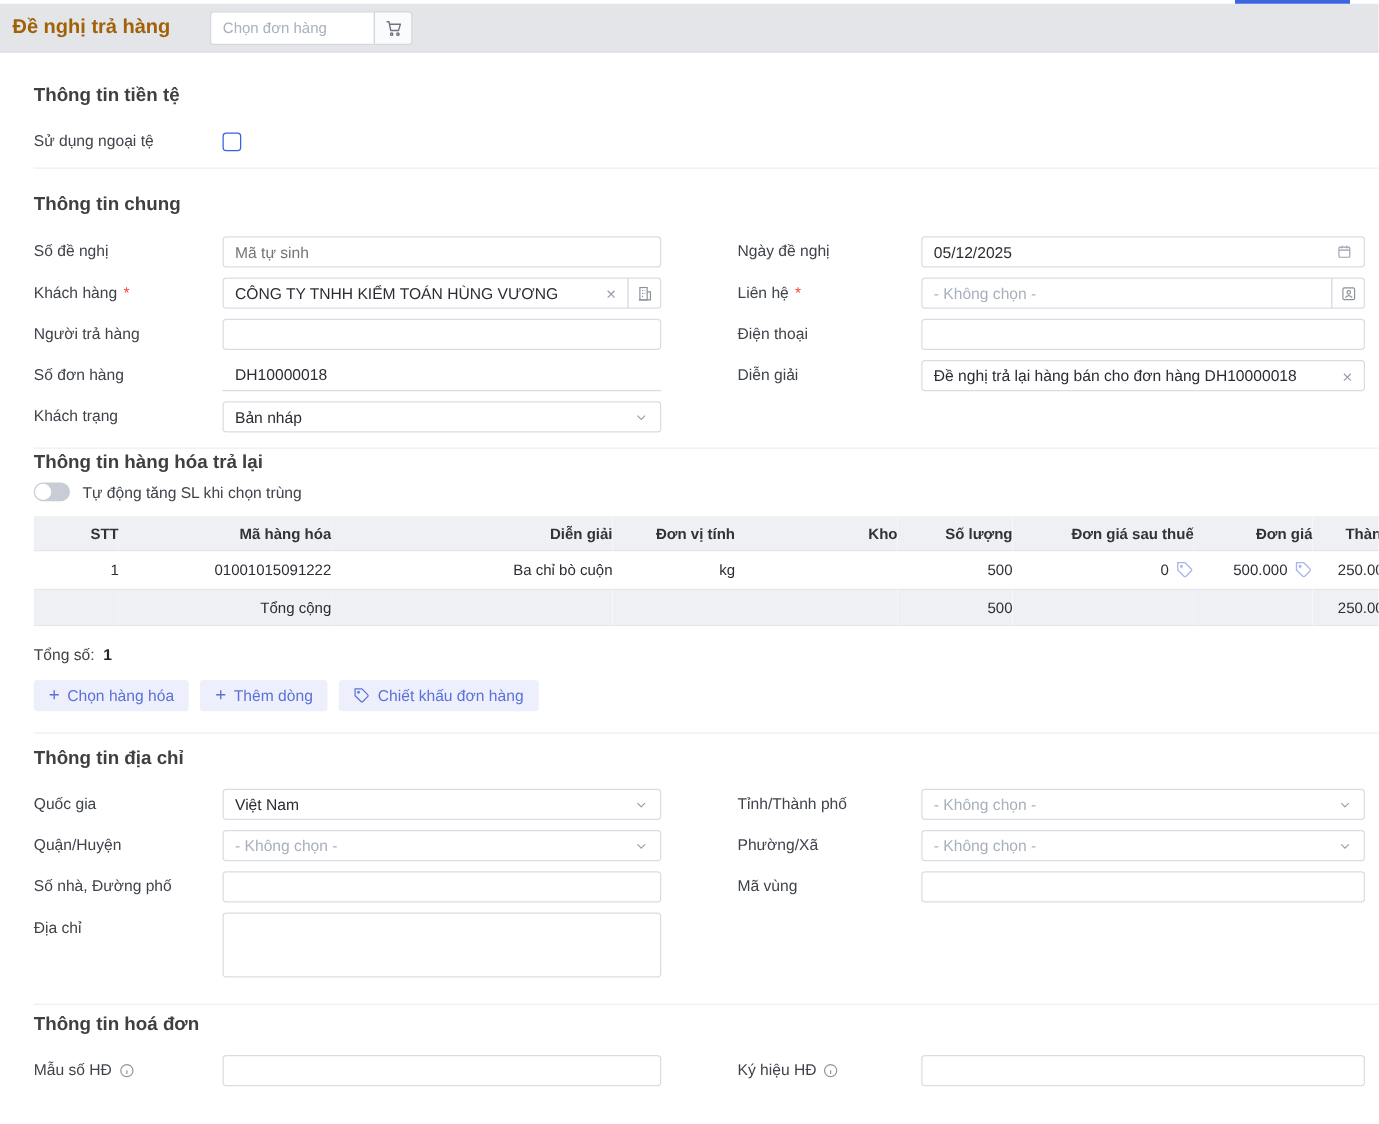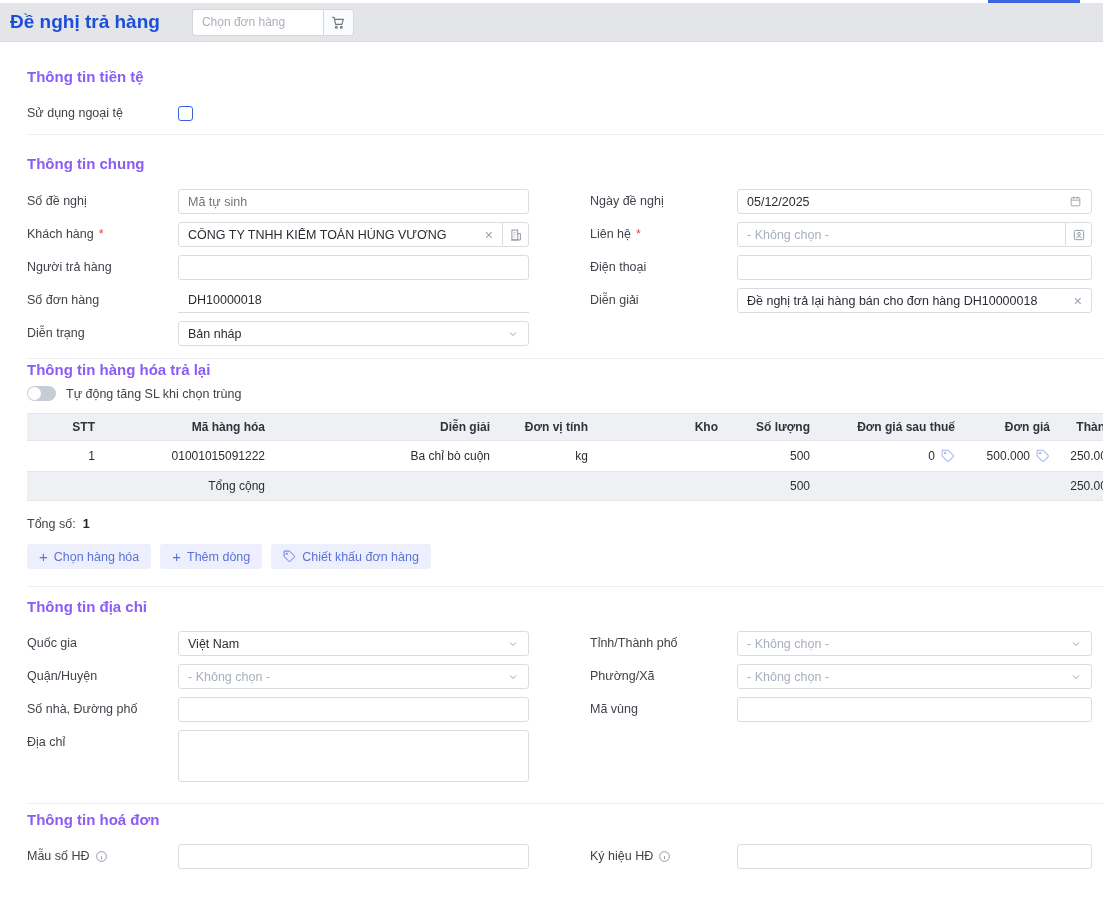--- a/index.html
+++ b/index.html
@@ -3,29 +3,29 @@
 <meta charset="utf-8">
 <style>
   * { margin:0; padding:0; box-sizing:border-box; }
   html,body { width:1103px; height:899px; overflow:hidden; background:#fff;
     font-family:"Liberation Sans", sans-serif; color:#2a2d33; }
   body { position:relative; }
 
   
   .top-blue-bar { position:absolute; left:988px; top:0; width:92px; height:3px; background:#3d66de; }
   .topbar { margin-top:3px; height:39px; background:#e3e5e9; display:flex; align-items:center; padding-left:10px; border-bottom:1px solid #d9dce1; }
-  .topbar-title { font-size:19px; font-weight:700; color:#1d4ed8; }
+  .topbar-title { font-size:16px; font-weight:700; color:#a16207; }
   .order-picker { margin-left:32px; display:flex; }
   .order-picker input { width:131px; height:27px; border:1px solid #d3d7de; border-right:none; border-radius:3px 0 0 3px; padding:0 9px; font-size:12px; color:#2a2d33; background:#fff; outline:none; font-family:inherit; }
   .order-picker input::placeholder { color:#a9b1bd; }
   .cart-btn { width:31px; height:27px; border:1px solid #d3d7de; border-radius:0 3px 3px 0; background:#fafbfc; display:flex; align-items:center; justify-content:center; color:#6d7480; cursor:pointer; }
 
   .page { padding-left:27px; }
   .divider { border-top:1px solid #eceef1; margin-right:0; }
-  .sec-title { font-size:15px; font-weight:700; color:#8b5cf6; }
+  .sec-title { font-size:15px; font-weight:700; color:#404040; }
 
   
   .grid2 { display:grid; grid-template-columns:502px 502px; column-gap:61px; row-gap:8px; grid-auto-flow:column; width:1065px; }
   .grid-general { grid-template-rows:repeat(5,25px); }
   .grid-address { grid-template-rows:25px 25px 25px 52px; }
   .grid-invoice { grid-template-rows:25px; }
   .frow { display:flex; align-items:center; }
   .frow.top { align-items:flex-start; }
   .flabel { width:151px; flex:none; font-size:12.5px; color:#3f434a; display:flex; align-items:center; gap:5px; white-space:nowrap; line-height:25px; }
   .col-r .flabel { width:147px; }
@@ -148,21 +148,21 @@
     <div class="frow">
       <div class="flabel">Số đơn hàng</div>
       <div class="fctrl">
           <div class="underline-field">
             <span>DH10000018</span>
           </div>
         </div>
     </div>
 
     <div class="frow">
-      <div class="flabel">Diễn trạng</div>
+      <div class="flabel">Khách trạng</div>
       <div class="fctrl">
         <div class="ibox">
           <span class="val">Bản nháp</span>
           <span class="suffix-ico">
             <svg width="12" height="12" viewBox="0 0 24 24" fill="none" stroke="currentColor" stroke-width="2">
                 <polyline points="6 9 12 15 18 9"></polyline>
               </svg>
           </span>
         </div>
       </div>

